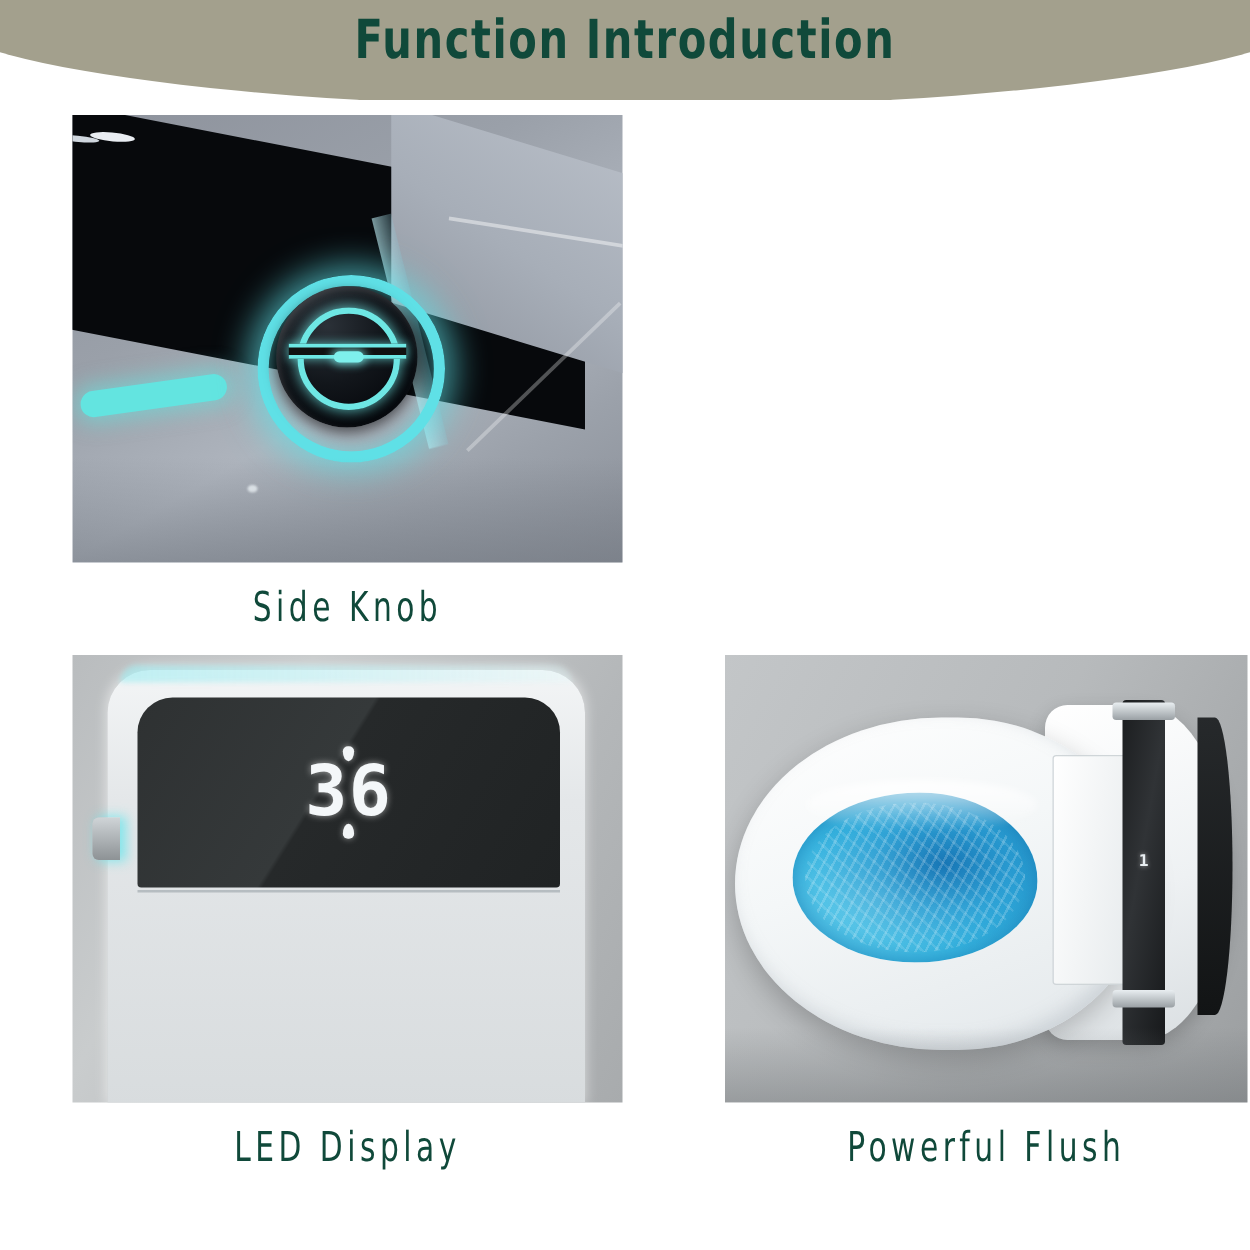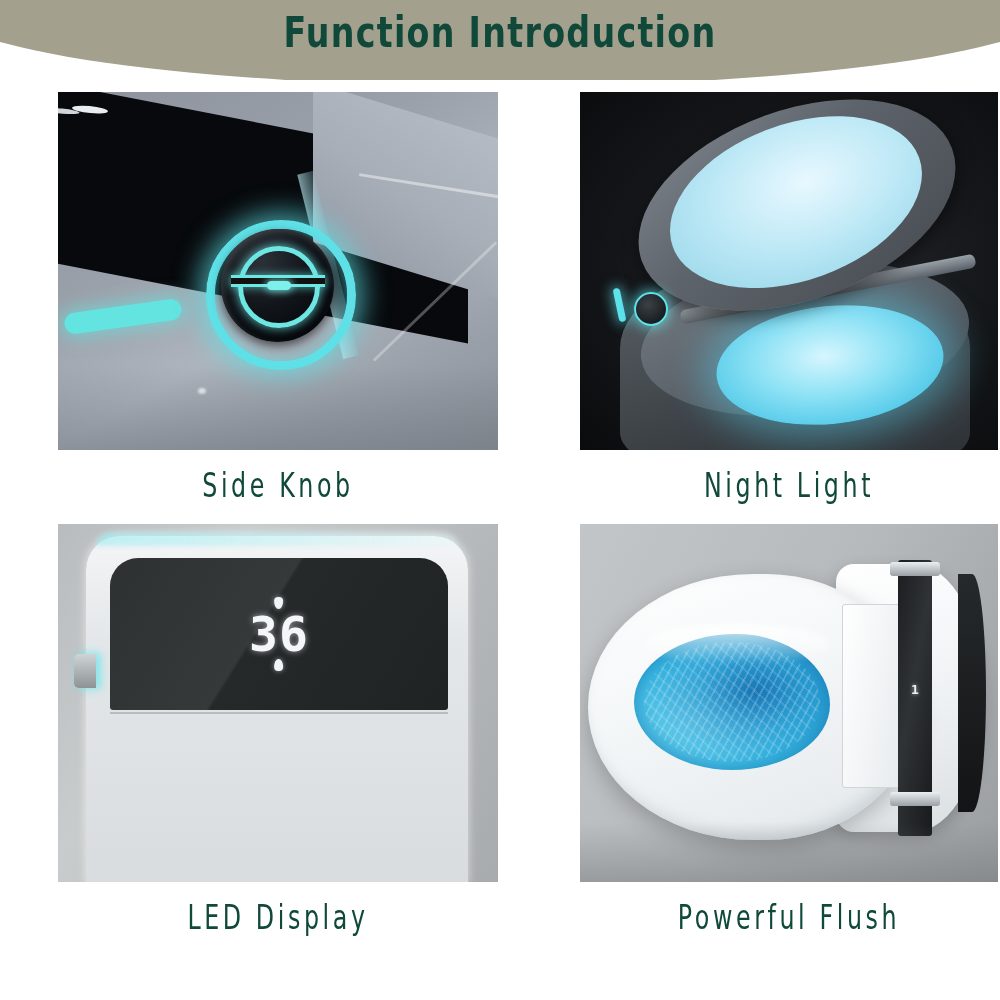--- a/index.html
+++ b/index.html
@@ -333,21 +333,21 @@
     background: linear-gradient(122deg, #2e3132 0%, #35393a 44%, #26292a 45%, #202324 100%);
   }
   .seg-wrap {
     position: absolute;
     left: 50%; top: 50%;
     transform: translate(-50%, -50%);
     text-align: center;
   }
   .seg-digits {
     font-family: "DejaVu Sans Mono", "Liberation Mono", monospace;
-    font-size: 48px;
+    font-size: 56px;
     font-weight: 700;
     color: #f4f7f9;
     letter-spacing: 1px;
     line-height: 44px;
     text-shadow: 0 0 6px rgba(255,255,255,.55);
   }
   .drop {
     width: 9px; height: 12px;
     margin: 3px auto;
     background: #f2f5f7;
@@ -491,35 +491,20 @@
         <div class="knob-ring-in"></div>
         <div class="knob-slash"></div>
         <div class="knob-pip"></div>
       </div>
       <div class="knob-dot"></div>
       <div class="knob-bottom-shade"></div>
     </div>
     <div class="caption">Side Knob</div>
   </div>
 
-  <div class="cell c1">
-    <div class="photo p-night">
-      <div class="nl-body"></div>
-      <div class="nl-seat"></div>
-      <div class="nl-bowl"></div>
-      <div class="nl-arm"></div>
-      <div class="nl-hinge"></div>
-      <div class="nl-lid">
-        <div class="nl-lid-inner"></div>
-      </div>
-      <div class="nl-side-glow"></div>
-      <div class="nl-knob"></div>
-    </div>
-    <div class="caption">Night Light</div>
-  </div>
 
   <div class="cell c2">
     <div class="photo p-led">
       <div class="led-unit">
         <div class="led-unit-topglow"></div>
         <div class="led-screen">
           <div class="seg-wrap">
             <div class="drop"></div>
             <div class="seg-digits">36</div>
             <div class="drop below"></div>

